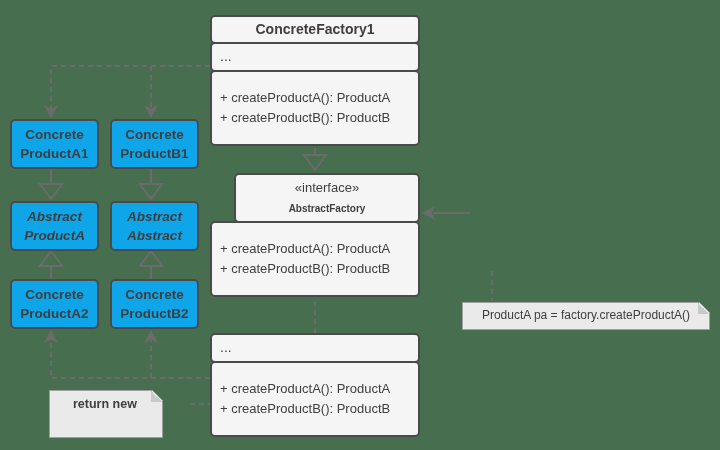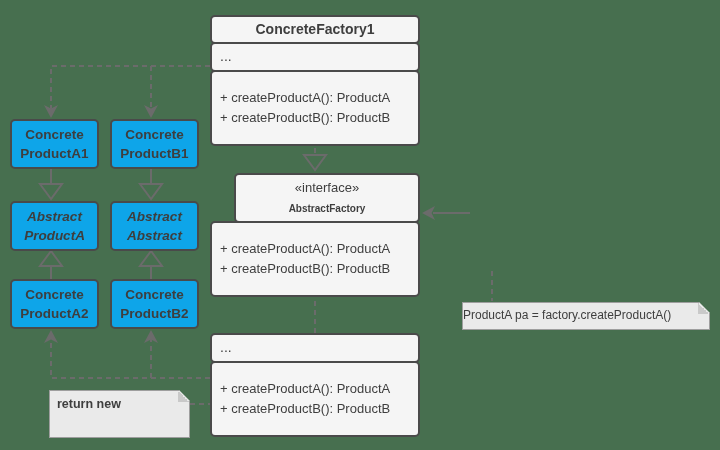--- a/index.html
+++ b/index.html
@@ -62,23 +62,23 @@
     box-sizing:border-box;
     background:#EAEAEA;
     border:1px solid #9E9E9E;
     color:#3E3E3E;
     clip-path:polygon(0 0, calc(100% - 11px) 0, 100% 11px, 100% 100%, 0 100%);
   }
   .note::after{
     content:"";position:absolute;top:0;right:0;width:11px;height:11px;
     background:linear-gradient(to bottom left, rgba(0,0,0,0) 50%, #C9C9C9 50%);
   }
-  .note-left{left:49px;top:390px;width:141px;height:48px;padding:5px 7px;font-size:12.5px;line-height:17px;}
+  .note-left{left:49px;top:390px;width:114px;height:48px;padding:5px 23px;font-size:12.5px;line-height:17px;}
   .note-left .b{font-weight:bold;}
-  .note-right{left:462px;top:302px;width:248px;height:28px;line-height:25px;font-size:12px;}
+  .note-right{left:462px;top:302px;width:248px;height:28px;text-align:center;line-height:25px;font-size:12px;}
 </style>
 </head>
 <body>
 
 <div id="canvas">
 
   <svg id="wires" viewBox="0 0 720 450" xmlns="http://www.w3.org/2000/svg">
 
     <g stroke="#6B6B6B" stroke-width="2" fill="none" stroke-dasharray="5 4">
       <path d="M210 66 H51 V110"></path>

